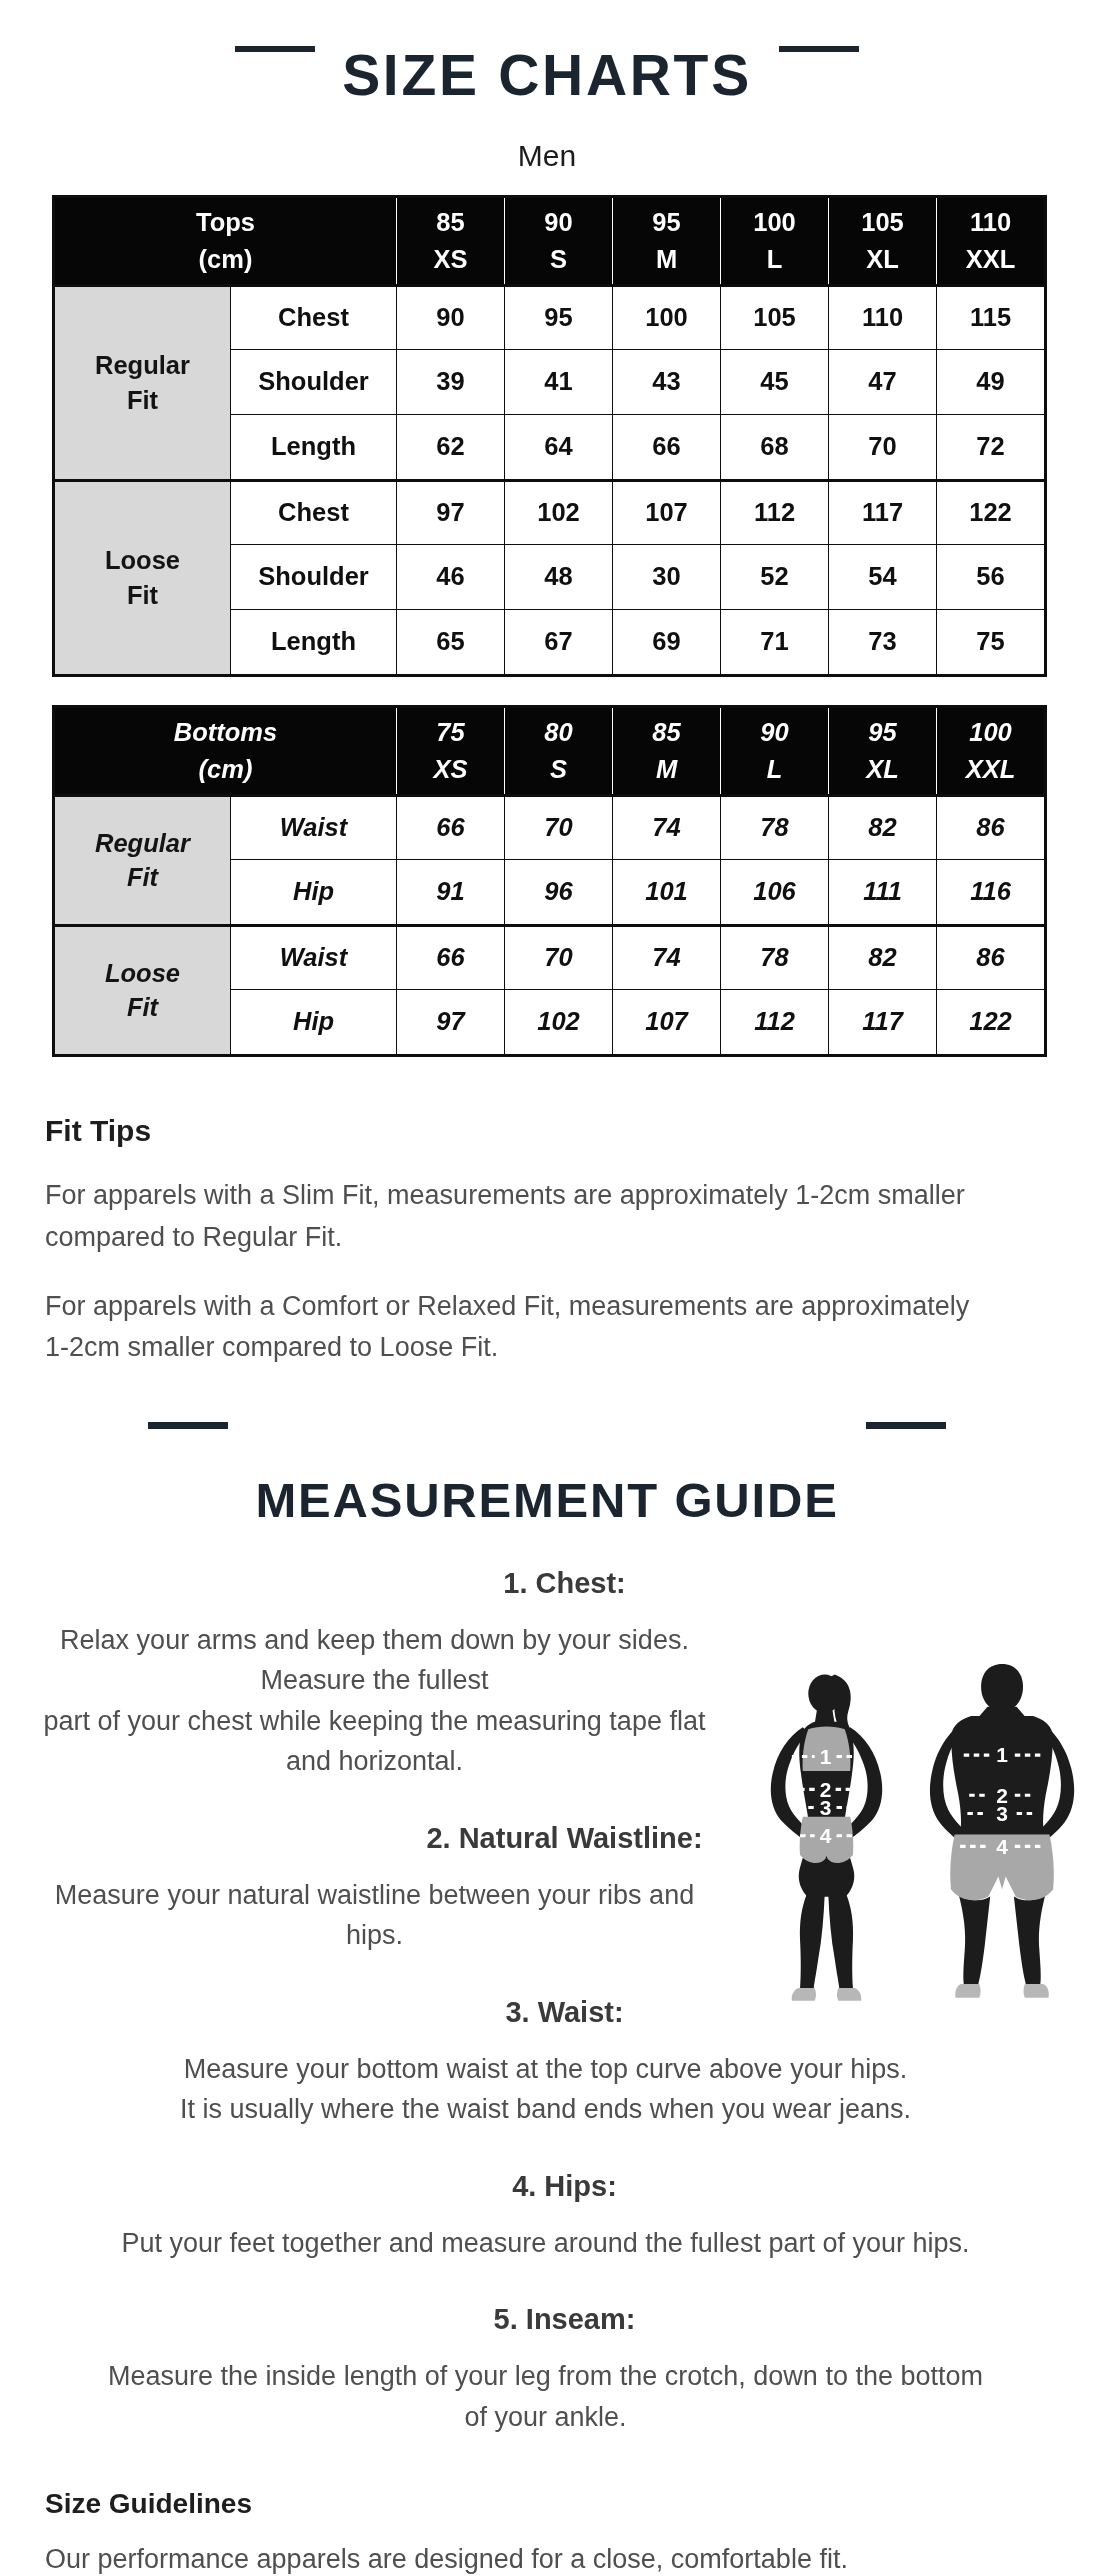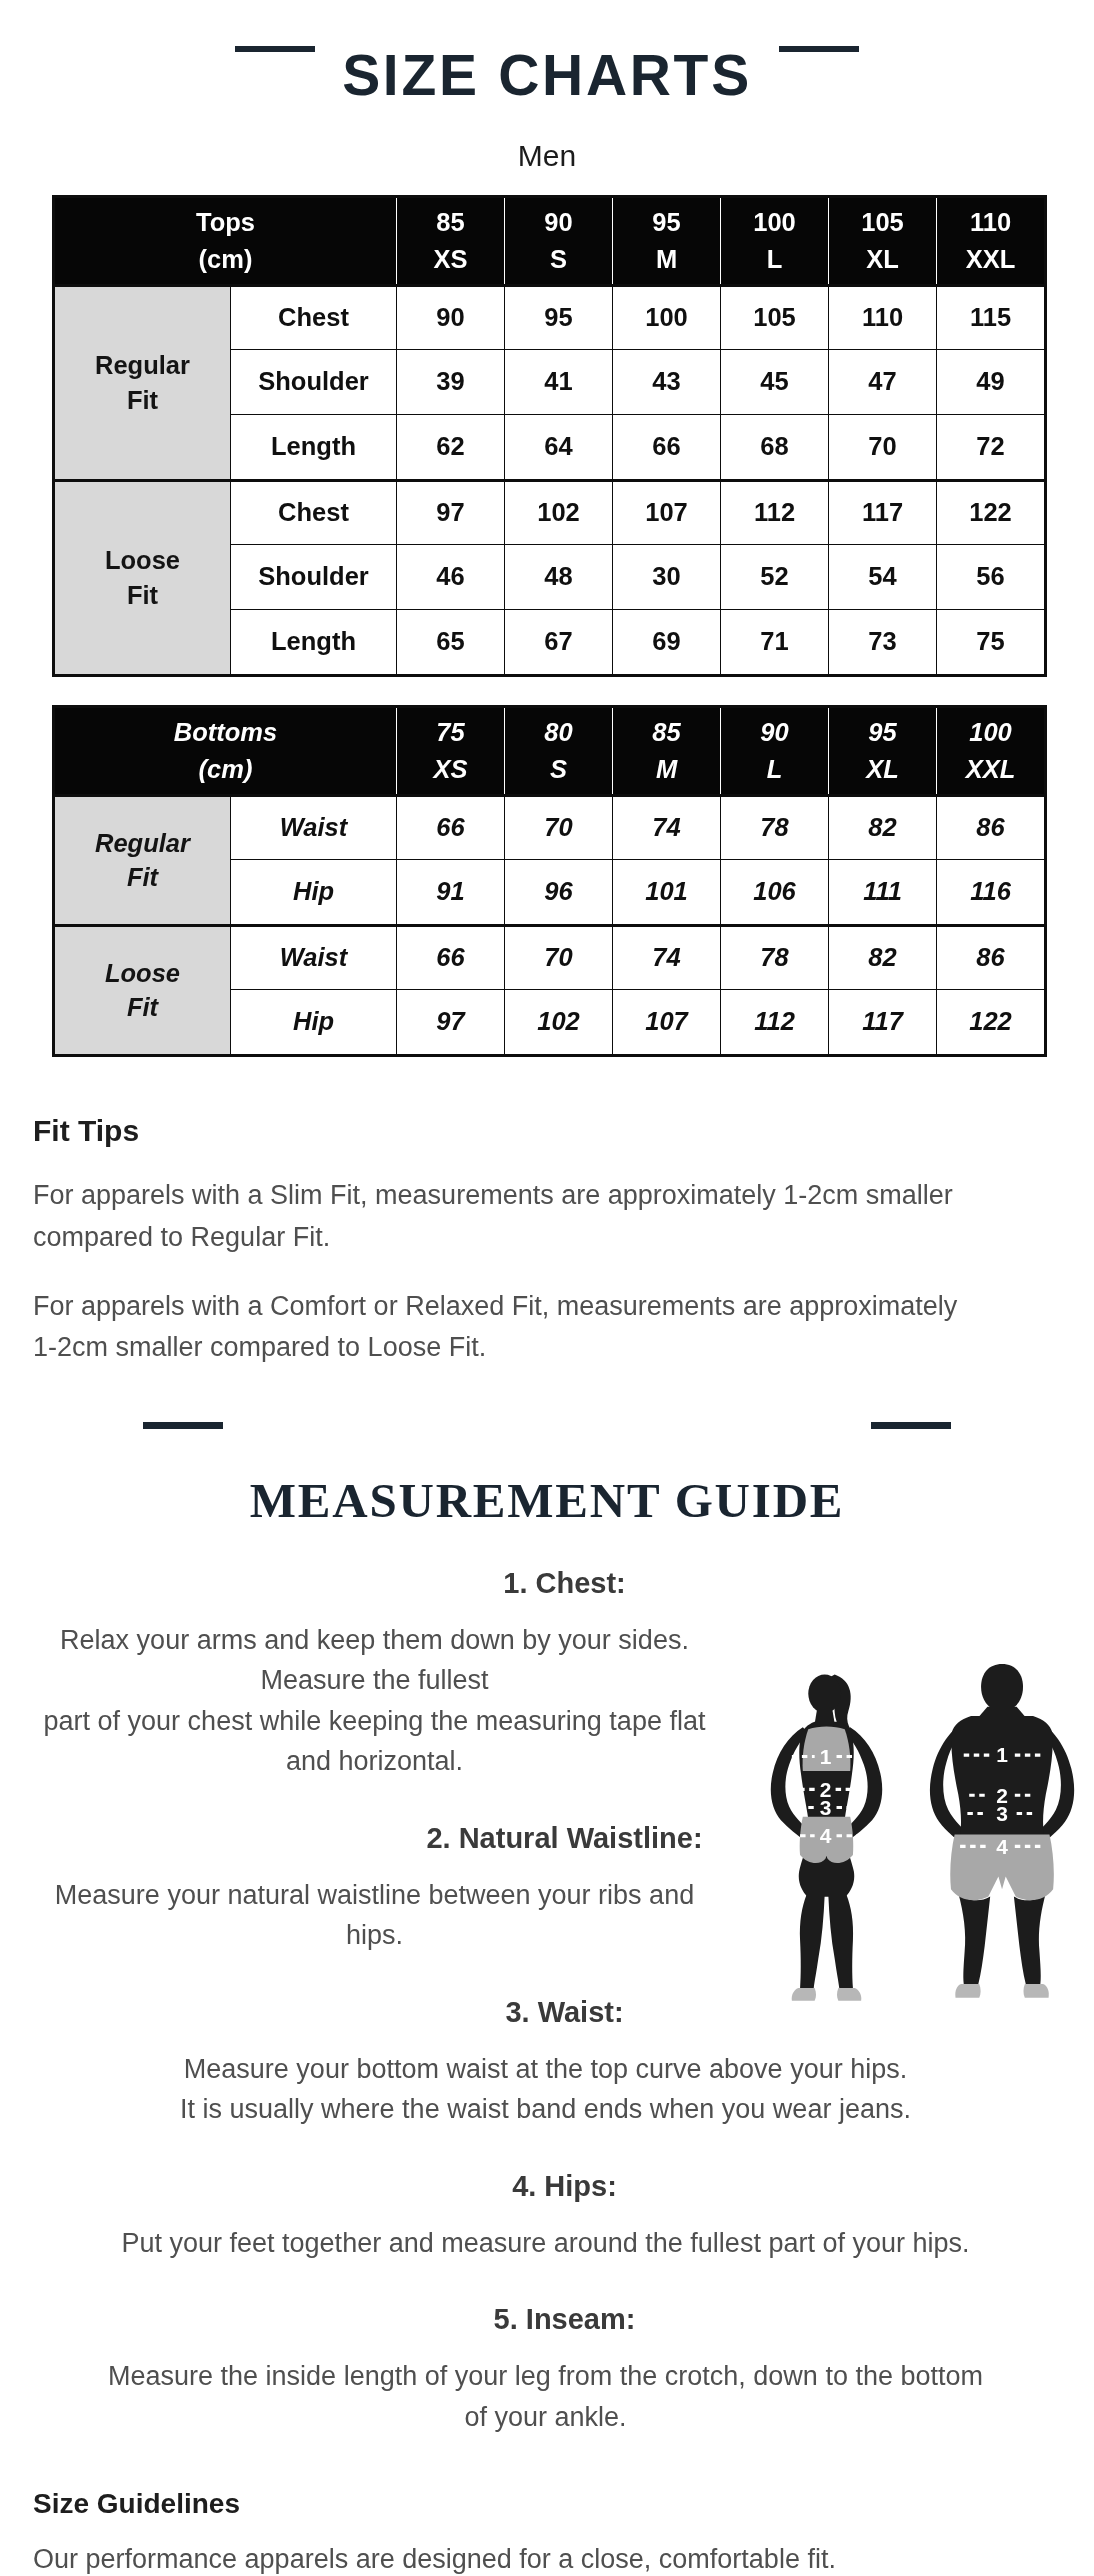--- a/index.html
+++ b/index.html
@@ -17,41 +17,41 @@
   }
   *{margin:0;padding:0;box-sizing:border-box;}
   body{background:#ffffff;font-family:"Liberation Sans",sans-serif;}
   #page{width:1094px;min-height:2576px;background:#fff;overflow:hidden;padding-bottom:36px;}
 
   
   .title-row{display:flex;justify-content:center;gap:27px;}
   .title-row.first{padding-top:46px;}
   .dash{width:80px;height:6.4px;background:var(--navy);}
   .big-title{color:var(--navy);font-weight:800;letter-spacing:2.7px;font-size:57px;line-height:1.05;}
-  .big-title.mg{font-size:49px;letter-spacing:1.8px;font-family:Liberation Serif, serif;}
+  .big-title.mg{font-size:49px;letter-spacing:1.8px;}
 
   .gender{ text-align:center;font-size:30px;color:#1c1c1c;margin-top:33px;font-weight:400;}
 
   
   .size-table{border-collapse:separate;border-spacing:0;table-layout:fixed;width:990px;
     margin:22px 0 0 52px;border:3.6px solid var(--bdr);}
   .size-table.second{margin-top:28px;font-style:italic;}
   .fit-col{width:175px}.label-col{width:166px}.size-col{width:108px}
   .size-table th,.size-table td{box-sizing:border-box;text-align:center;vertical-align:middle;}
   .size-table thead th{background:var(--hdr-bg);color:var(--hdr-tx);height:86px;
     font-size:25.5px;font-weight:700;line-height:1.45;}
   .size-table thead th.size{border-left:1.8px solid #fff;}
   .size-table tbody td{height:65px;font-size:25.5px;font-weight:700;color:#101010;background:#fff;
     border-top:1.8px solid var(--bdr);}
   .size-table tbody td.mlabel,.size-table tbody td.val{border-left:1.8px solid var(--bdr);}
   .size-table tbody tr.group-start td{border-top-width:3.6px;}
   .size-table td.fit{background:var(--fit-bg);padding:0 33px;line-height:1.35;color:#141414;}
 
   
-  .text-block{margin-left:33px;}
+  .text-block{margin-left:45px;}
   .sub-heading{font-size:30px;font-weight:800;color:var(--strong-tx);}
   .fit-tips{margin-top:57px;}
   .fit-tips p{font-size:27px;color:var(--body-tx);line-height:1.55;white-space:pre-line;
     margin-top:27px;max-width:1021px;}
 
   
   .mg{position:relative;margin-top:53px;}
   .mg-section{margin-left:35px;text-align:center;}
   .mg-section h4{font-size:29px;font-weight:700;color:var(--head-tx);margin-top:40px;}
   .mg-section p{font-size:27px;color:var(--body-tx);line-height:1.5;white-space:pre-line;

